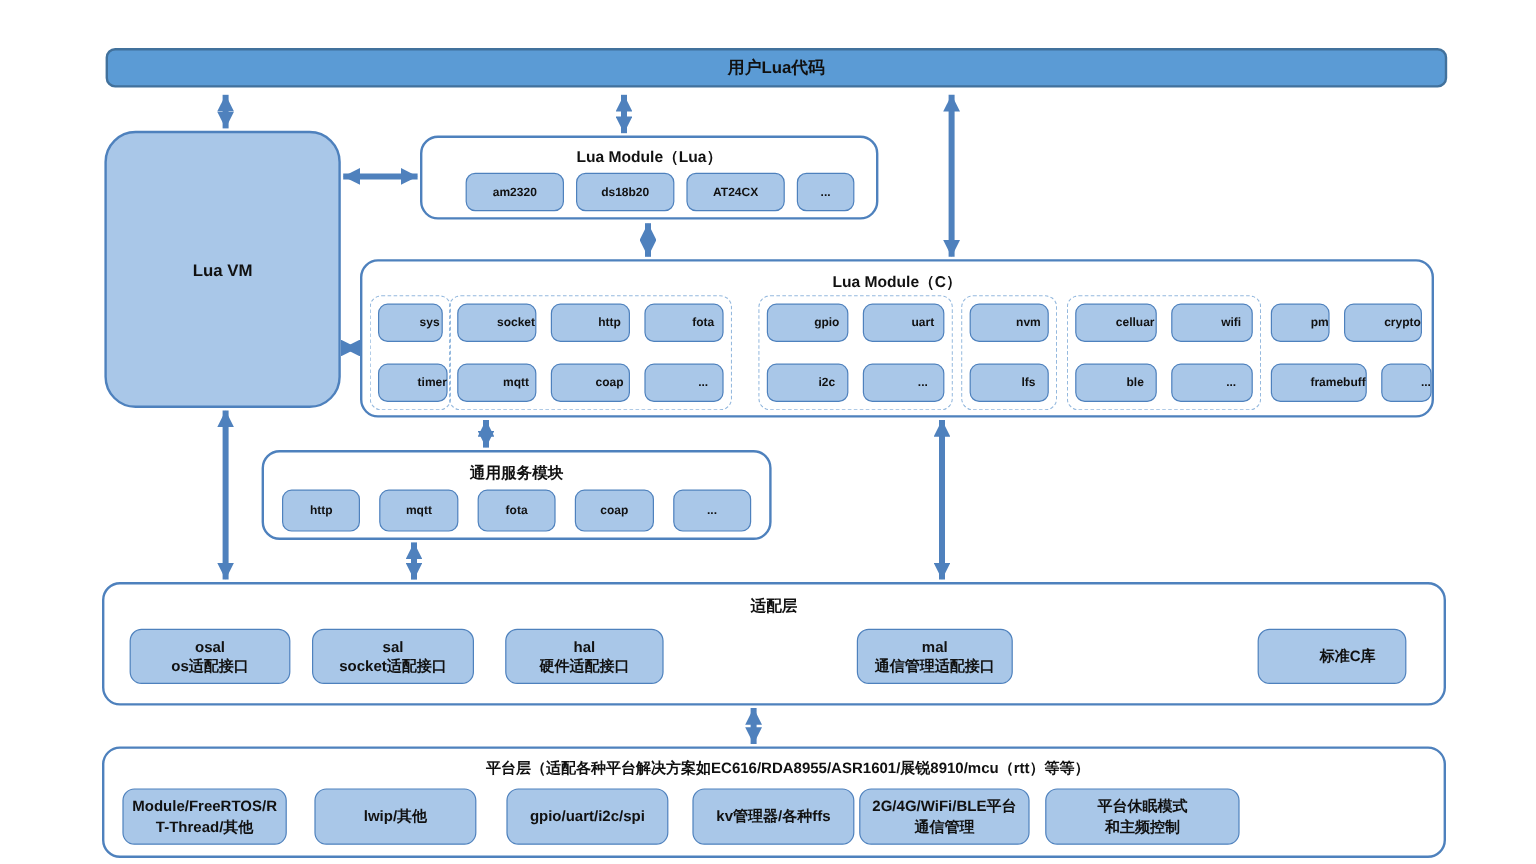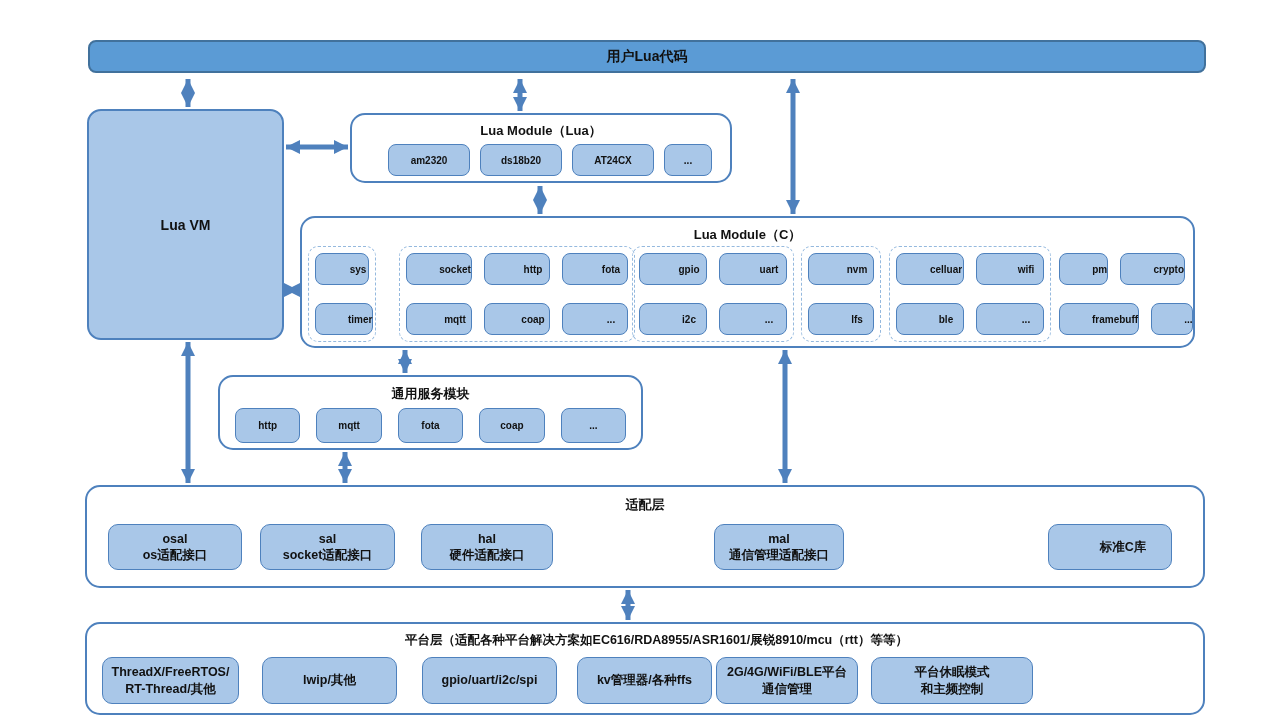--- a/index.html
+++ b/index.html
@@ -12,21 +12,21 @@
   html,body{width:1280px;height:720px;background:#ffffff;overflow:hidden;}
   body{font-family:"Liberation Sans","DejaVu Sans",sans-serif;color:var(--text);}
   .canvas{position:relative;width:1280px;height:720px;background:#fff;}
   svg.arrows{position:absolute;left:0;top:0;width:1280px;height:720px;z-index:1;}
 
   .topbar{position:absolute;left:88px;top:40px;width:1118px;height:33px;z-index:2;
     background:var(--bar_fill);border:2px solid var(--bar_border);border-radius:8px;
     display:flex;align-items:center;justify-content:center;font-weight:bold;font-size:14px;}
 
   .luavm{position:absolute;left:87px;top:109px;width:197px;height:231px;z-index:2;
-    background:var(--box_fill);border:2px solid var(--box_border);border-radius:14px;
+    background:var(--box_fill);border:2px solid var(--box_border);border-radius:26px;
     display:flex;align-items:center;justify-content:center;font-weight:bold;font-size:14px;}
 
   .panel{position:absolute;background:#fff;border:2px solid var(--panel_border);
     border-radius:15px;z-index:2;}
   .panel-title{text-align:center;font-weight:bold;font-size:13px;}
 
   .chip{background:var(--box_fill);border:1.5px solid var(--box_border);border-radius:8px;
     display:flex;align-items:center;justify-content:center;
     font-weight:bold;font-size:10px;height:32px;}
 
@@ -41,21 +41,21 @@
   .module-c{left:300px;top:216px;width:895px;height:132px;}
   .module-c .panel-title{margin-top:8px;}
   .cgroup{position:absolute;top:28px;height:96px;border:1.5px dashed var(--dash_border);
     border-radius:10px;padding:6px;display:flex;flex-direction:column;justify-content:space-between;}
   .cgroup.nodash{border-color:transparent;}
   .cgroup .crow{display:flex;gap:12px;}
   .cgroup .chip{flex:1;height:32px;padding-left:32px;}
   .cgroup .chip.wide{flex:1.7;}
   .cgroup .chip.narrow{flex:0.65;}
   .g1{left:6px;width:68px;}
-  .g2{left:97px;width:236px;}
+  .g2{left:72px;width:236px;}
   .g3{left:330px;width:162px;}
   .g4{left:499px;width:80px;}
   .g5{left:587px;width:162px;}
   .g6{left:750px;width:140px;}
 
   
   .services{left:218px;top:375px;width:425px;height:75px;}
   .services .panel-title{margin-top:8px;}
   .services .row{display:flex;gap:16px;margin-top:5px;padding:0 15px;}
   .services .chip{flex:1;height:35px;}
@@ -212,21 +212,21 @@
 socket适配接口</div>
     <div class="twoline a3">hal
 硬件适配接口</div>
     <div class="twoline a5">mal
 通信管理适配接口</div>
     <div class="twoline a7">标准C库</div>
   </div>
 
   <div class="panel platform">
     <div class="panel-title">平台层（适配各种平台解决方案如EC616/RDA8955/ASR1601/展锐8910/mcu（rtt）等等）</div>
-    <div class="twoline p1">ThreadX/FreeRTOS/RT-Thread/其他</div>
+    <div class="twoline p1">Module/FreeRTOS/RT-Thread/其他</div>
     <div class="twoline p2">lwip/其他</div>
     <div class="twoline p3">gpio/uart/i2c/spi</div>
     <div class="twoline p4">kv管理器/各种ffs</div>
     <div class="twoline p5">2G/4G/WiFi/BLE平台通信管理</div>
     <div class="twoline p6">平台休眠模式
 和主频控制</div>
   </div>
 
 </div>
 

